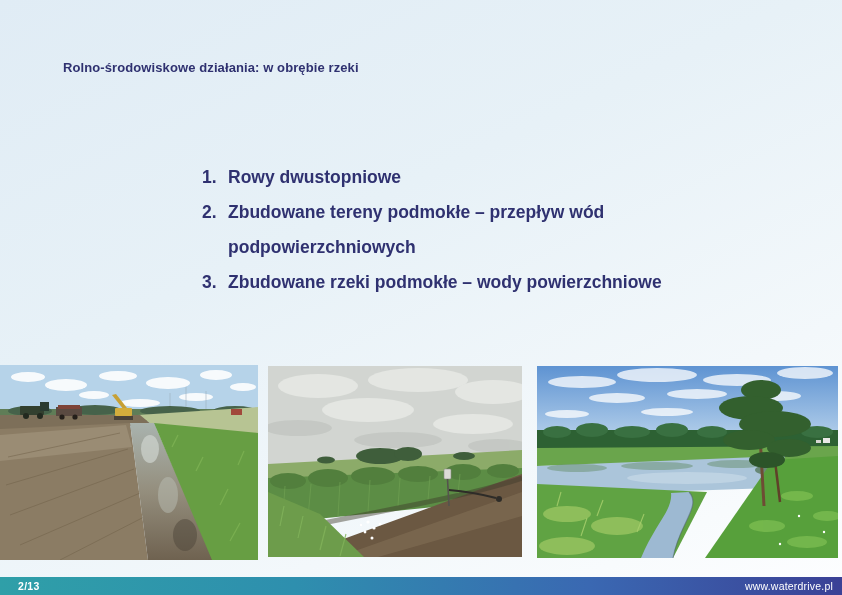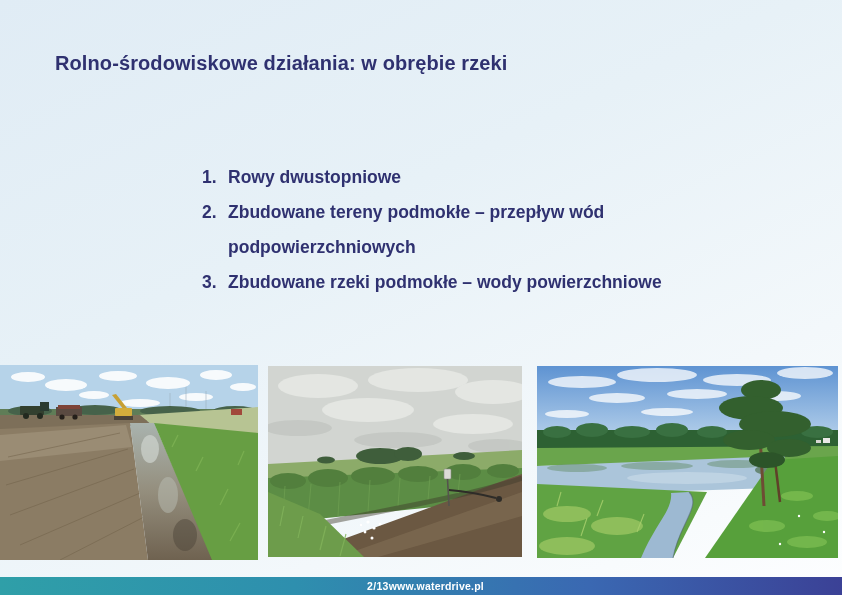--- a/index.html
+++ b/index.html
@@ -4,47 +4,47 @@
 <style>
   html,body { margin:0; padding:0; }
   body { font-family:"Liberation Sans", sans-serif; background:#ffffff; }
 
   .slide {
     position:relative; width:842px; height:595px; overflow:hidden;
     background:linear-gradient(155deg,#e0ecf5 0%, #e7f1f7 38%, #f3f8fb 72%, #fdfeff 100%);
   }
 
   .title {
-    position:absolute; left:47px; top:44px; margin:8px;
-    font-size:20px; font-weight:bold; color:#2f3170; letter-spacing:0.1px;
+    position:absolute; left:47px; top:44px; margin:16px;
+    font-size:13px; font-weight:bold; color:#2f3170; letter-spacing:0.1px;
   }
 
   .list {
     position:absolute; left:202px; top:160px; width:540px;
     color:#2f3170; font-size:17.5px; font-weight:bold; line-height:35px;
   }
   .list-item { display:flex; }
   .item-number { flex:none; width:26px; }
   .item-text { flex:1; max-width:505px; }
 
   .photo { position:absolute; overflow:hidden; }
   .photo svg { display:block; width:100%; height:100%; }
   .photo-1 { left:0px;   top:365px; width:258px; height:195px; }
   .photo-2 { left:268px; top:366px; width:254px; height:191px; }
   .photo-3 { left:537px; top:366px; width:301px; height:192px; }
 
   .footer {
     position:absolute; left:0; right:0; bottom:0; height:18px;
     background:linear-gradient(90deg,#2f9fa8 0%, #2e8fae 35%, #3a68b2 70%, #3b4196 100%);
-    display:flex; justify-content:center; align-items:center;
+    display:flex; justify-content:space-between; align-items:center;
     padding:0 9px 0 18px; box-sizing:border-box;
     color:#ffffff; font-size:10.5px;
   }
   .footer .page { font-weight:bold; letter-spacing:0.3px; }
-  .footer .site { font-weight:bold; letter-spacing:0.2px; }
+  .footer .site { font-weight:normal; letter-spacing:0.2px; }
 </style>
 </head>
 <body>
 
 <div class="slide">
 
   <h1 class="title">Rolno-środowiskowe działania: w obrębie rzeki</h1>
 
   <div class="list">
     <div class="list-item">

